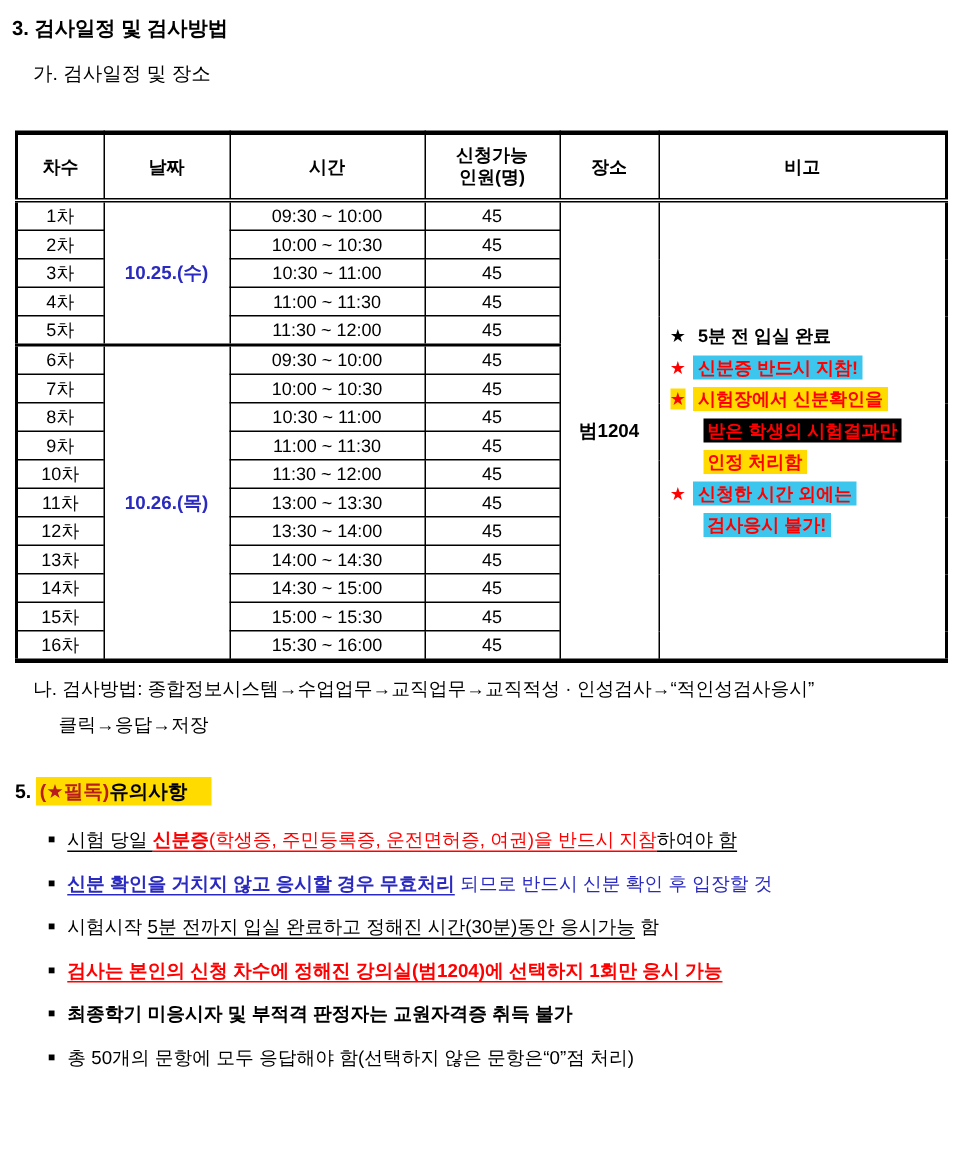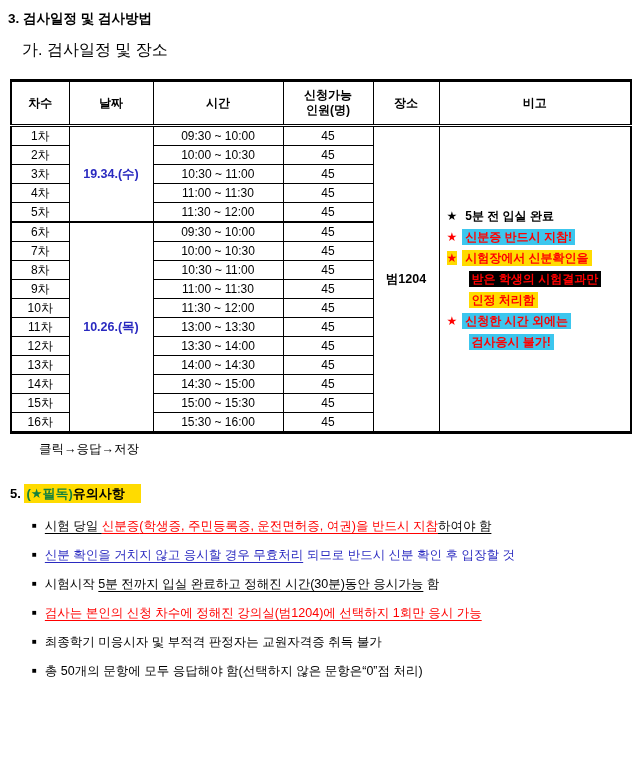--- a/index.html
+++ b/index.html
@@ -3,21 +3,21 @@
 <meta charset="utf-8">
 <style>
   html,body{margin:0;padding:0;background:#fff;}
   .page{
     width:641px;height:768px;box-sizing:border-box;
     background:#fff;color:#000;position:relative;
     padding:8px 0 0 8px;
     font-family:"Liberation Sans","DejaVu Sans",sans-serif;
   }
   .sec3-title{font-weight:bold;font-size:13.5px;margin:2px 0 12px 0;}
-  .sec3a{font-size:16px;margin:0 0 18px 14px;}
+  .sec3a{font-size:13px;margin:0 0 29px 14px;}
 
   table.schedule{
     border-collapse:collapse;table-layout:fixed;width:620px;margin-left:2px;
     border-top:3px solid #000;border-bottom:3px solid #000;
     border-left:2px solid #000;border-right:2px solid #000;
     font-size:12px;
   }
   table.schedule th,table.schedule td{border:1px solid #000;text-align:center;padding:0;}
   table.schedule thead th{height:42px;font-weight:bold;border-bottom:3px double #000;font-size:12px;line-height:15px;}
   table.schedule tbody td{height:18px;line-height:18px;}
@@ -33,21 +33,21 @@
   .method{font-size:12.5px;margin:9px 0 0 14px;white-space:nowrap;}
   .method2{margin:7px 0 0 31px;}
   .sec4{font-size:12.5px;margin:25px 0 0 2px;white-space:nowrap;}
   .sec5{font-size:13px;margin:27px 0 0 2px;}
   .sec5-hl{padding:2px 16px 2px 2px;}
   .bold{font-weight:bold;}
 
   #bullets{margin:15px 0 0 24px;}
   .bullet{font-size:12.5px;line-height:15px;margin:0 0 13px 0;white-space:nowrap;}
   .sq{font-size:8px;vertical-align:2px;margin-right:8px;}
-  .seg-b{font-weight:normal;}
+  .seg-b{font-weight:bold;}
   .seg-u{text-decoration:underline;text-underline-offset:3px;}
 </style>
 </head>
 <body>
 
 <div class="page">
 
   <div class="sec3-title">3. 검사일정 및 검사방법</div>
   <div class="sec3a">가. 검사일정 및 장소</div>
 
@@ -69,21 +69,21 @@
           <div>신청가능</div>
           <div>인원(명)</div>
         </th>
         <th>장소</th>
         <th>비고</th>
       </tr>
     </thead>
     <tbody id="schedule-body">
         <tr>
           <td>1차</td>
-          <td class="date-cell" rowspan="5" style="color: rgb(42, 42, 192);">19.34.(수)</td>
+          <td class="date-cell" rowspan="5" style="color: rgb(42, 42, 192);">10.25.(수)</td>
           <td>09:30 ~ 10:00</td>
           <td>45</td>
           <td class="place-cell" rowspan="16">범1204</td>
           <td class="note-cell" rowspan="16">
             <div class="note-line"><span class="note-star" style="color: rgb(0, 0, 0);">★</span><span class="note-txt" style="color: rgb(0, 0, 0);">5분 전 입실 완료</span></div>
             <div class="note-line"><span class="note-star" style="color: rgb(255, 0, 0);">★</span><span class="note-txt" style="color: rgb(255, 0, 0); background: rgb(60, 198, 238);">신분증 반드시 지참!</span></div>
             <div class="note-line"><span class="note-star" style="color: rgb(255, 0, 0); background: rgb(255, 219, 0);">★</span><span class="note-txt" style="color: rgb(255, 0, 0); background: rgb(255, 219, 0);">시험장에서 신분확인을</span></div>
             <div class="note-line note-cont"><span class="note-txt" style="color: rgb(255, 0, 0); background: #000000;">받은 학생의 시험결과만</span></div>
             <div class="note-line note-cont"><span class="note-txt" style="color: rgb(255, 0, 0); background: rgb(255, 219, 0);">인정 처리함</span></div>
             <div class="note-line"><span class="note-star" style="color: rgb(255, 0, 0);">★</span><span class="note-txt" style="color: rgb(255, 0, 0); background: rgb(60, 198, 238);">신청한 시간 외에는</span></div>
@@ -162,25 +162,26 @@
           <td>45</td>
         </tr>
         <tr>
           <td>16차</td>
           <td>15:30 ~ 16:00</td>
           <td>45</td>
         </tr>
       </tbody>
   </table>
 
+  <div class="method">나. 검사방법: 종합정보시스템→수업업무→교직업무→교직적성 · 인성검사→“적인성검사응시”</div>
   <div class="method method2">클릭→응답→저장</div>
 
 
   <div class="sec5">
-    <span class="bold">5. </span><span class="sec5-hl" style="background: rgb(255, 219, 0);"><span class="bold" style="color: #15803d; margin-top: 24px;">(★필독)</span><span class="bold">유의사항</span></span>
+    <span class="bold">5. </span><span class="sec5-hl" style="background: rgb(255, 219, 0);"><span class="bold" style="color: #b91c1c; margin-top: 24px;">(★필독)</span><span class="bold">유의사항</span></span>
   </div>
 
   <div id="bullets">
       <div class="bullet"><span class="sq">■</span><span class="seg-u">시험 당일 </span><span class="seg-b seg-u" style="color: rgb(255, 0, 0);">신분증</span><span class="seg-u" style="color: rgb(255, 0, 0); margin-top: 28px;">(학생증, 주민등록증, 운전면허증, 여권)을 반드시 지참</span><span class="seg-u">하여야 함</span></div>
       <div class="bullet"><span class="sq">■</span><span class="seg-b seg-u" style="color: rgb(42, 42, 192);">신분 확인을 거치지 않고 응시할 경우 무효처리</span><span class="" style="color: rgb(42, 42, 192);"> 되므로 반드시 신분 확인 후 입장할 것</span></div>
       <div class="bullet"><span class="sq">■</span><span class="">시험시작 </span><span class="seg-u">5분 전까지 입실 완료하고 정해진 시간(30분)동안 응시가능</span><span class=""> 함</span></div>
       <div class="bullet"><span class="sq">■</span><span class="seg-b seg-u" style="color: rgb(255, 0, 0);">검사는 본인의 신청 차수에 정해진 강의실(범1204)에 선택하지 1회만 응시 가능</span></div>
       <div class="bullet"><span class="sq">■</span><span class="seg-b ">최종학기 미응시자 및 부적격 판정자는 교원자격증 취득 불가</span></div>
       <div class="bullet"><span class="sq">■</span><span class="">총 50개의 문항에 모두 응답해야 함(선택하지 않은 문항은“0”점 처리)</span></div>
     </div>

